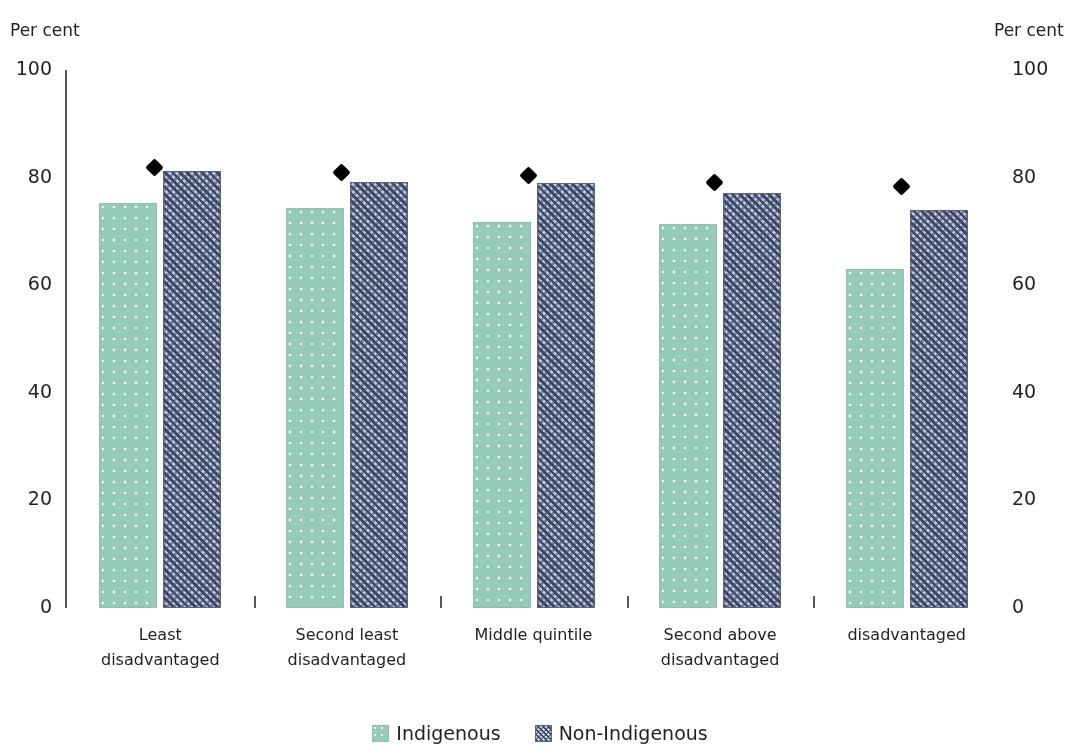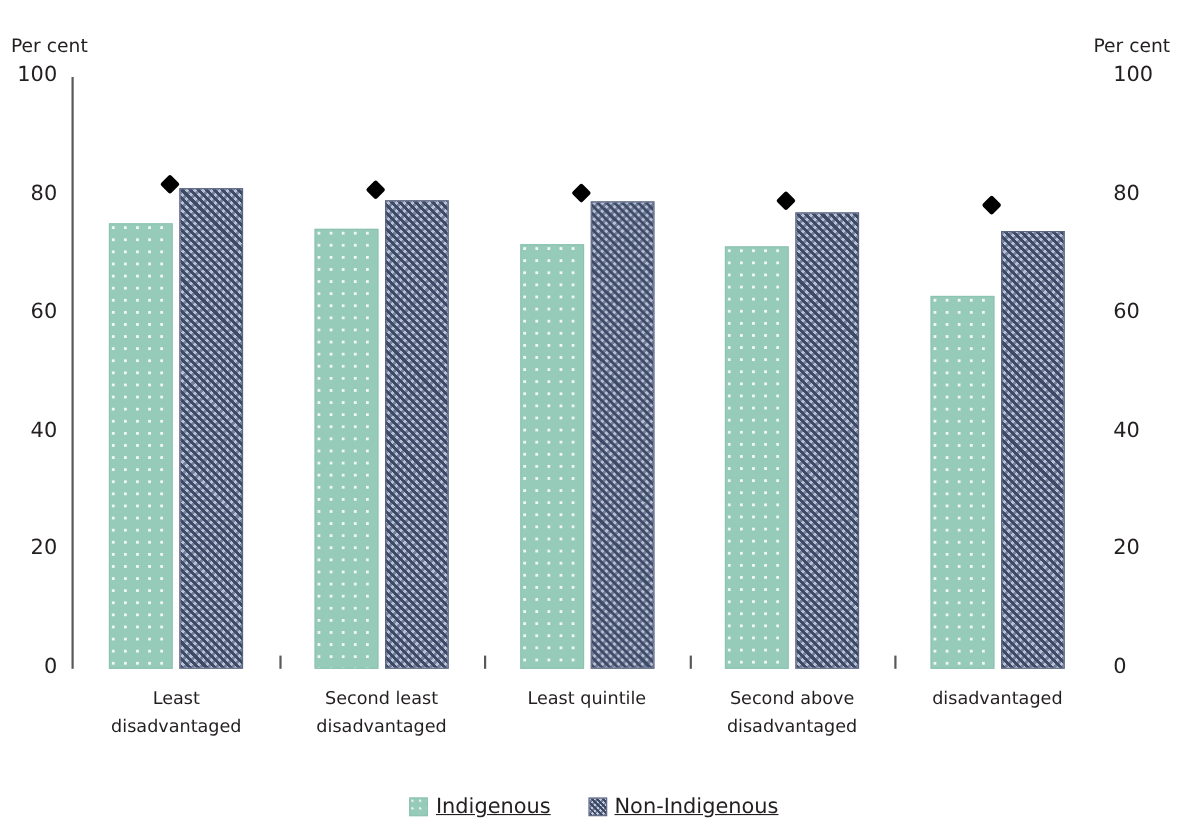--- a/index.html
+++ b/index.html
@@ -4,21 +4,21 @@
 <style>
   html,body{margin:0;padding:0;}
   body{
     width:1080px;height:750px;background:#ffffff;
     font-family:"DejaVu Sans","Liberation Sans",sans-serif;
     color:#231f20;overflow:hidden;position:relative;
   }
   #chart{position:absolute;left:0;top:0;width:1080px;height:750px;}
 
   .axis-unit{
-    position:absolute;font-size:17px;color:#231f20;white-space:nowrap;margin-top:12px;
+    position:absolute;font-size:17px;color:#231f20;white-space:nowrap;
   }
   .tick-label{
     position:absolute;font-size:19px;color:#231f20;white-space:nowrap;
   }
   .tick-label.left{text-align:right;}
   .tick-label.right{text-align:left;}
 
   .axis-line{position:absolute;background:#58595b;}
 
   .cat-tick{position:absolute;width:2px;background:#58595b;}
@@ -46,21 +46,21 @@
   .cat-label{
     position:absolute;font-size:16px;line-height:25px;text-align:center;
     color:#231f20;
   }
 
   .legend{
     position:absolute;left:0;right:0;bottom:6px;
     display:flex;justify-content:center;align-items:center;gap:34px;
     font-size:19px;color:#231f20;
   }
-  .legend-item{display:flex;align-items:center;gap:7px;text-decoration:underline;}
+  .legend-item{display:flex;align-items:center;gap:7px;}
   .swatch{width:17px;height:17px;display:inline-block;box-sizing:border-box;}
   .swatch.ind{
     background-color:#97cbb9;
     background-image:radial-gradient(circle at 2px 2px,rgba(255,255,255,.8) 1px,transparent 1.2px);
     background-size:7px 7px;border:1px solid #8cc3b0;
   }
   .swatch.nonind{
     background-color:#c3c9da;
     background-image:
       repeating-linear-gradient(45deg,#3c4a68 0 1.8px,transparent 1.8px 3.6px),
@@ -127,21 +127,21 @@
   <div id="cat-labels">
       <div class="cat-label" style="left: 67px; width: 186.6px; top: 622px;">
         <div>Least</div>
         <div>disadvantaged</div>
       </div>
       <div class="cat-label" style="left: 253.6px; width: 186.6px; top: 622px;">
         <div>Second least</div>
         <div>disadvantaged</div>
       </div>
       <div class="cat-label" style="left: 440.2px; width: 186.6px; top: 622px;">
-        <div>Least quintile</div>
+        <div>Middle quintile</div>
       </div>
       <div class="cat-label" style="left: 626.8px; width: 186.6px; top: 622px;">
         <div>Second above</div>
         <div>disadvantaged</div>
       </div>
       <div class="cat-label" style="left: 813.4px; width: 186.6px; top: 622px;">
         <div>disadvantaged</div>
       </div>
     </div>
 

